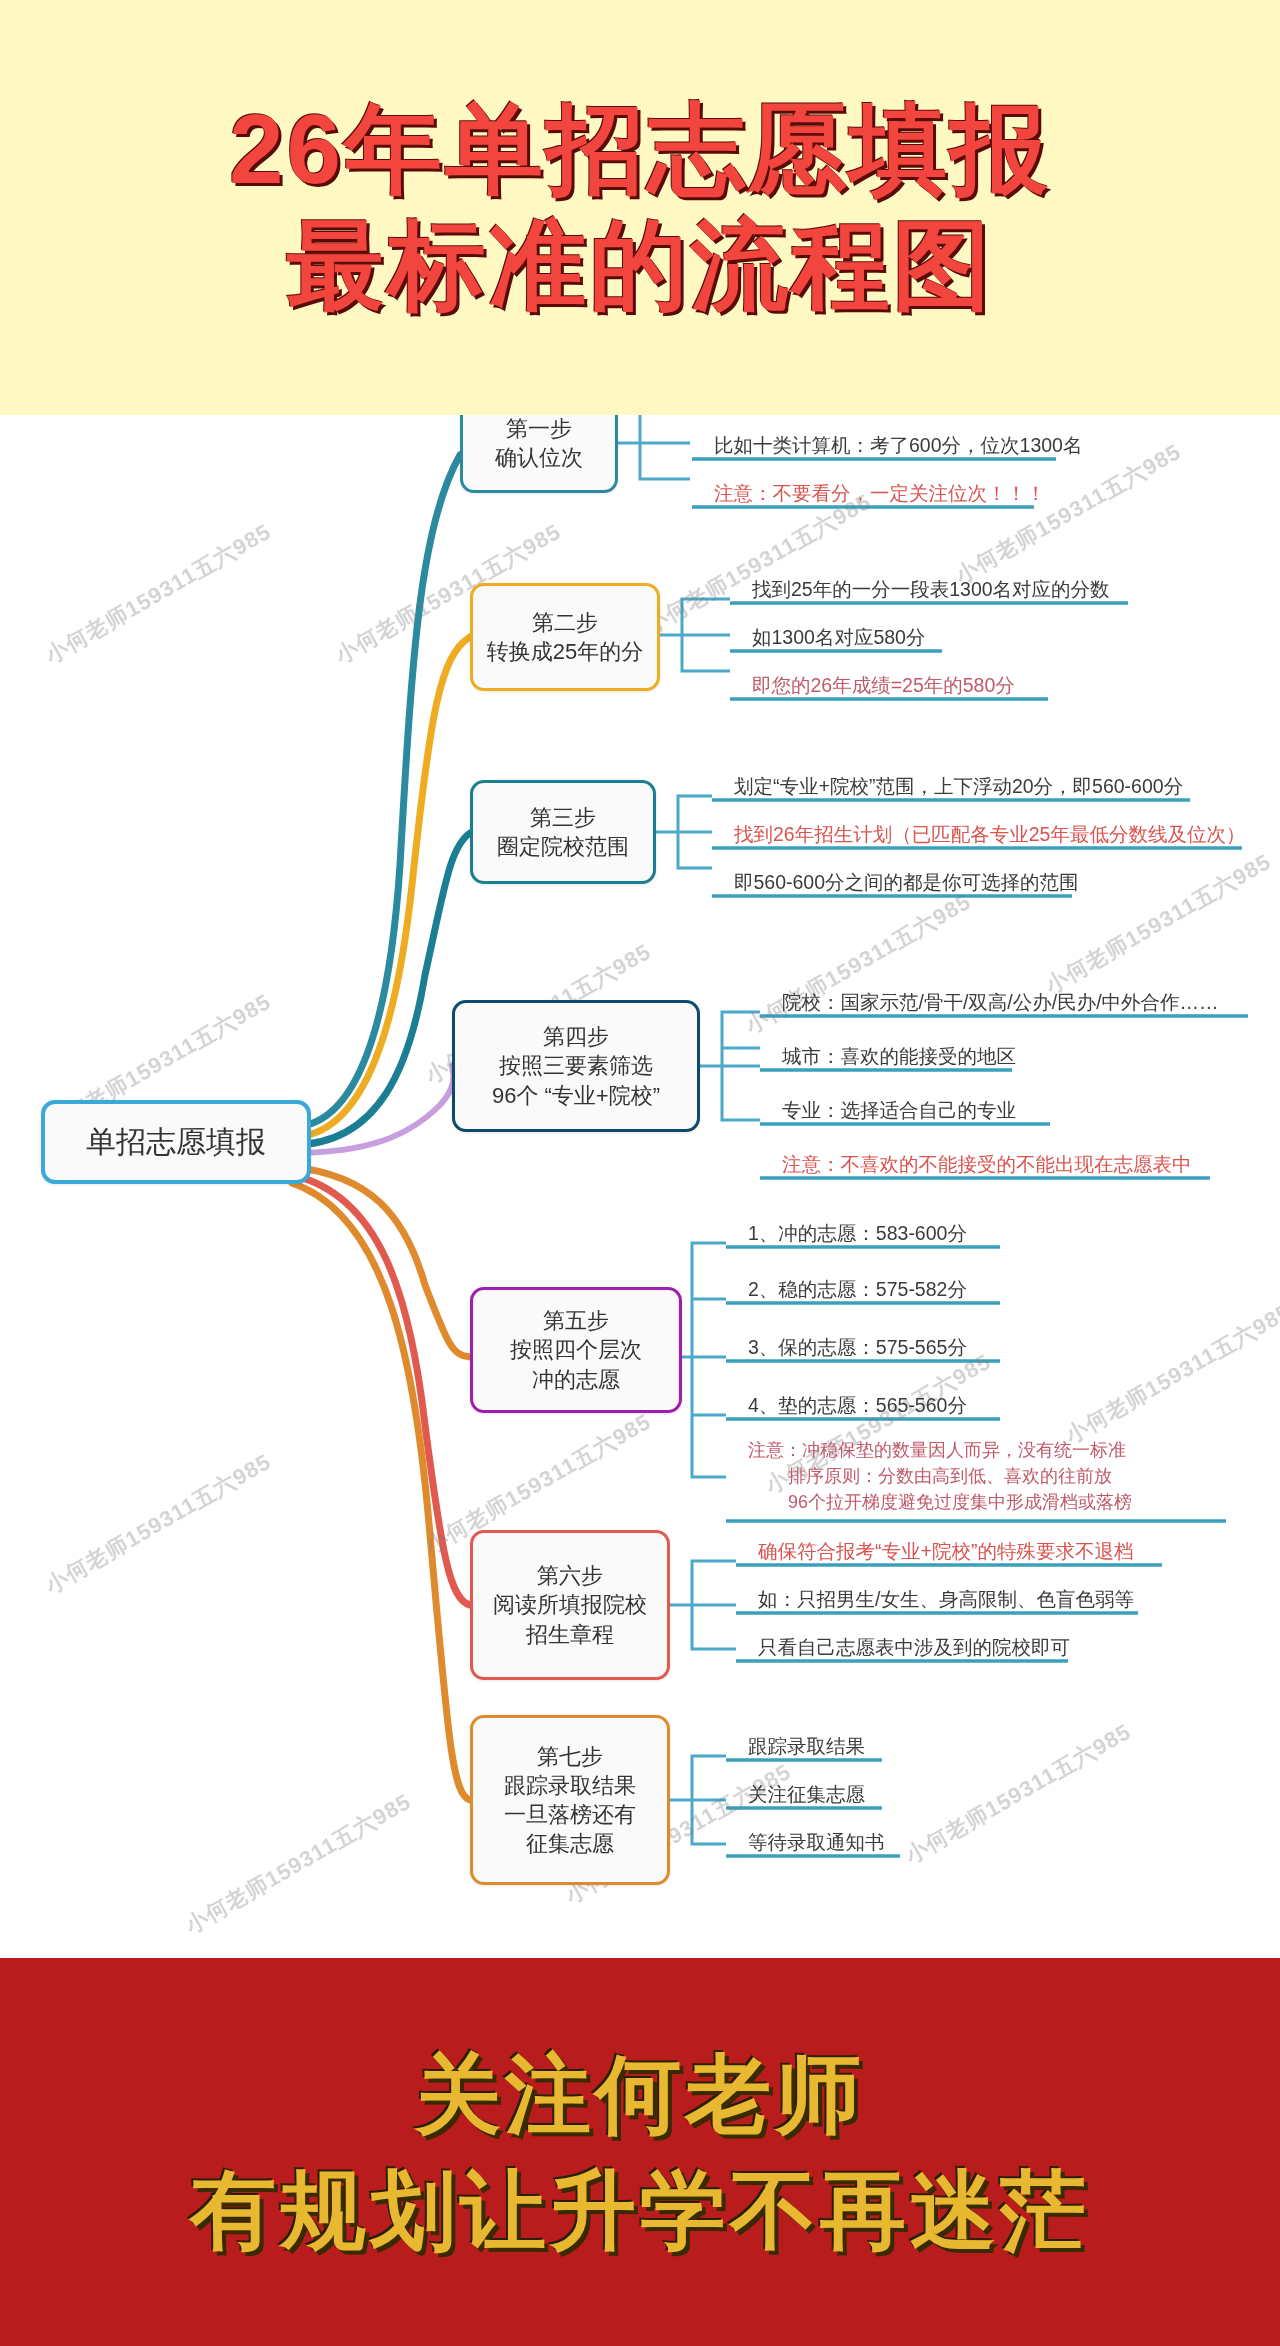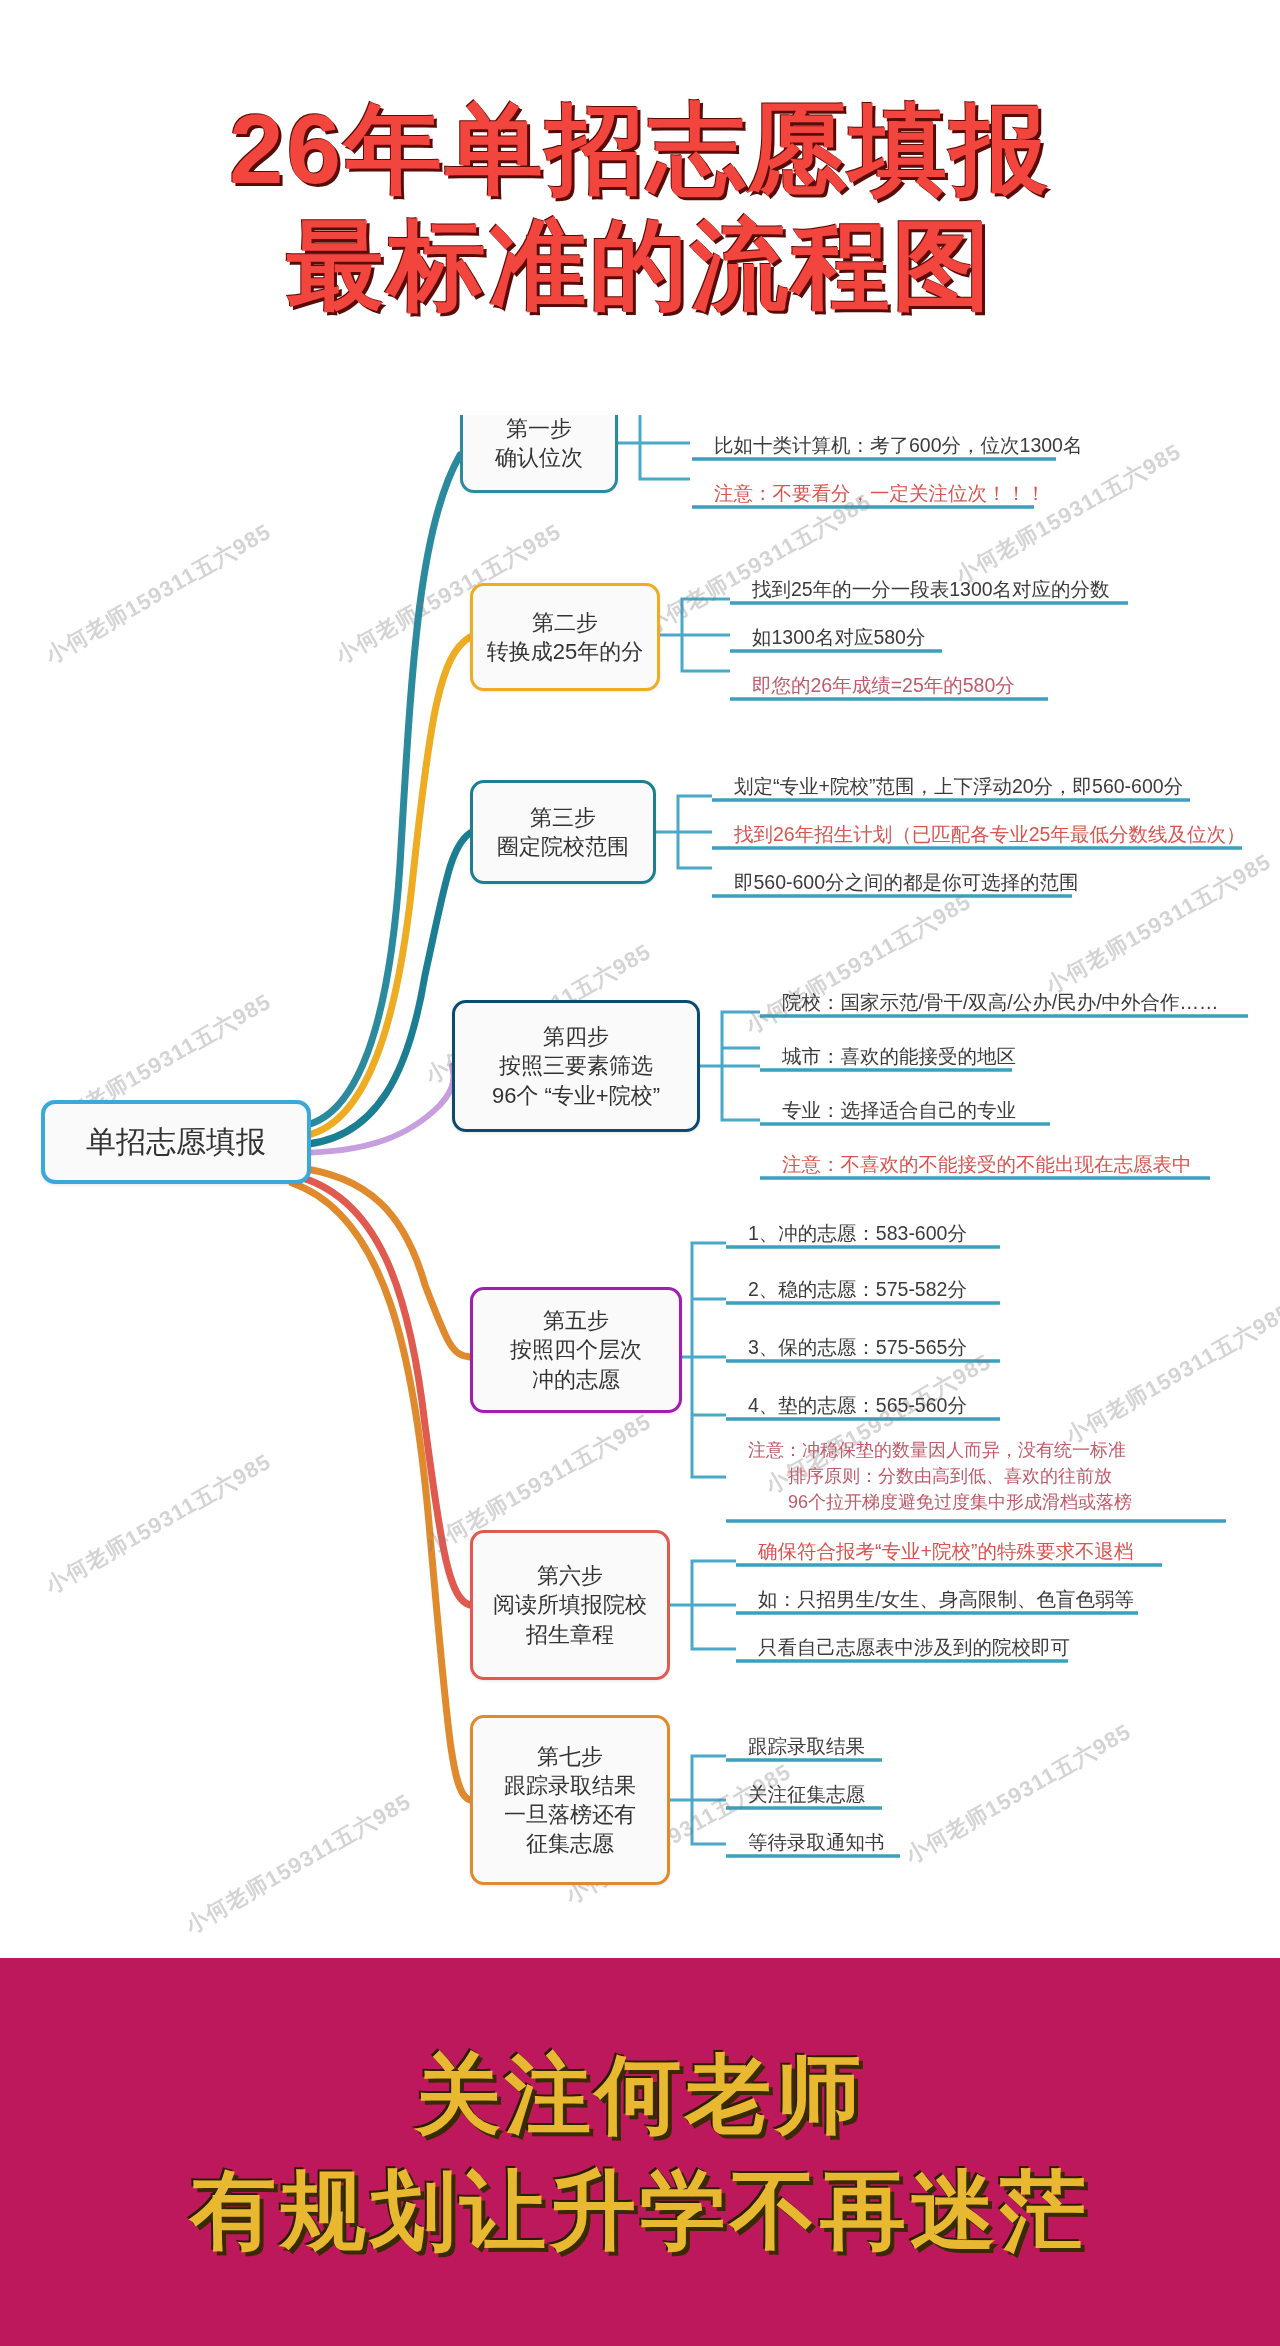--- a/index.html
+++ b/index.html
@@ -1,28 +1,28 @@
 <!DOCTYPE html>
 <html><head>
 <meta charset="utf-8">
 <style>
   html,body{margin:0;padding:0;background:#000;}
   body{font-family:"Liberation Sans","DejaVu Sans",sans-serif;}
   #page{position:relative;width:1280px;height:2346px;background:#000;overflow:hidden;}
 
   
-  #top-banner{position:absolute;left:0;top:0;width:1280px;height:415px;background:#ffffff;
+  #top-banner{position:absolute;left:0;top:0;width:1280px;height:415px;background:#fef9c3;
       display:flex;flex-direction:column;align-items:center;justify-content:center;gap:10px;}
   .banner-line{color:#f2453d;font-weight:bold;letter-spacing:3px;line-height:1.08;
       text-shadow:3px 3px 0 #5a0b08, -1px -1px 0 #5a0b08;white-space:nowrap;}
   #banner-l1{font-size:98px;}
   #banner-l2{font-size:98px;}
 
   
-  #bottom-banner{position:absolute;left:0;bottom:0;width:1280px;height:388px;background:#be185d;
+  #bottom-banner{position:absolute;left:0;bottom:0;width:1280px;height:388px;background:#b91c1c;
       display:flex;flex-direction:column;align-items:center;justify-content:center;gap:26px;}
   .bbline{color:#e8b830;font-weight:bold;letter-spacing:4px;line-height:1.05;
       text-shadow:4px 4px 0 #3a2a00, -2px -2px 0 #2a1e00;white-space:nowrap;}
   #bb-l1{font-size:86px;}
   #bb-l2{font-size:86px;}
 
   
   #map{position:absolute;left:0;top:415px;width:1280px;height:1543px;background:#fff;overflow:hidden;}
   #wires{position:absolute;left:0;top:0;width:1280px;height:1543px;}
 

